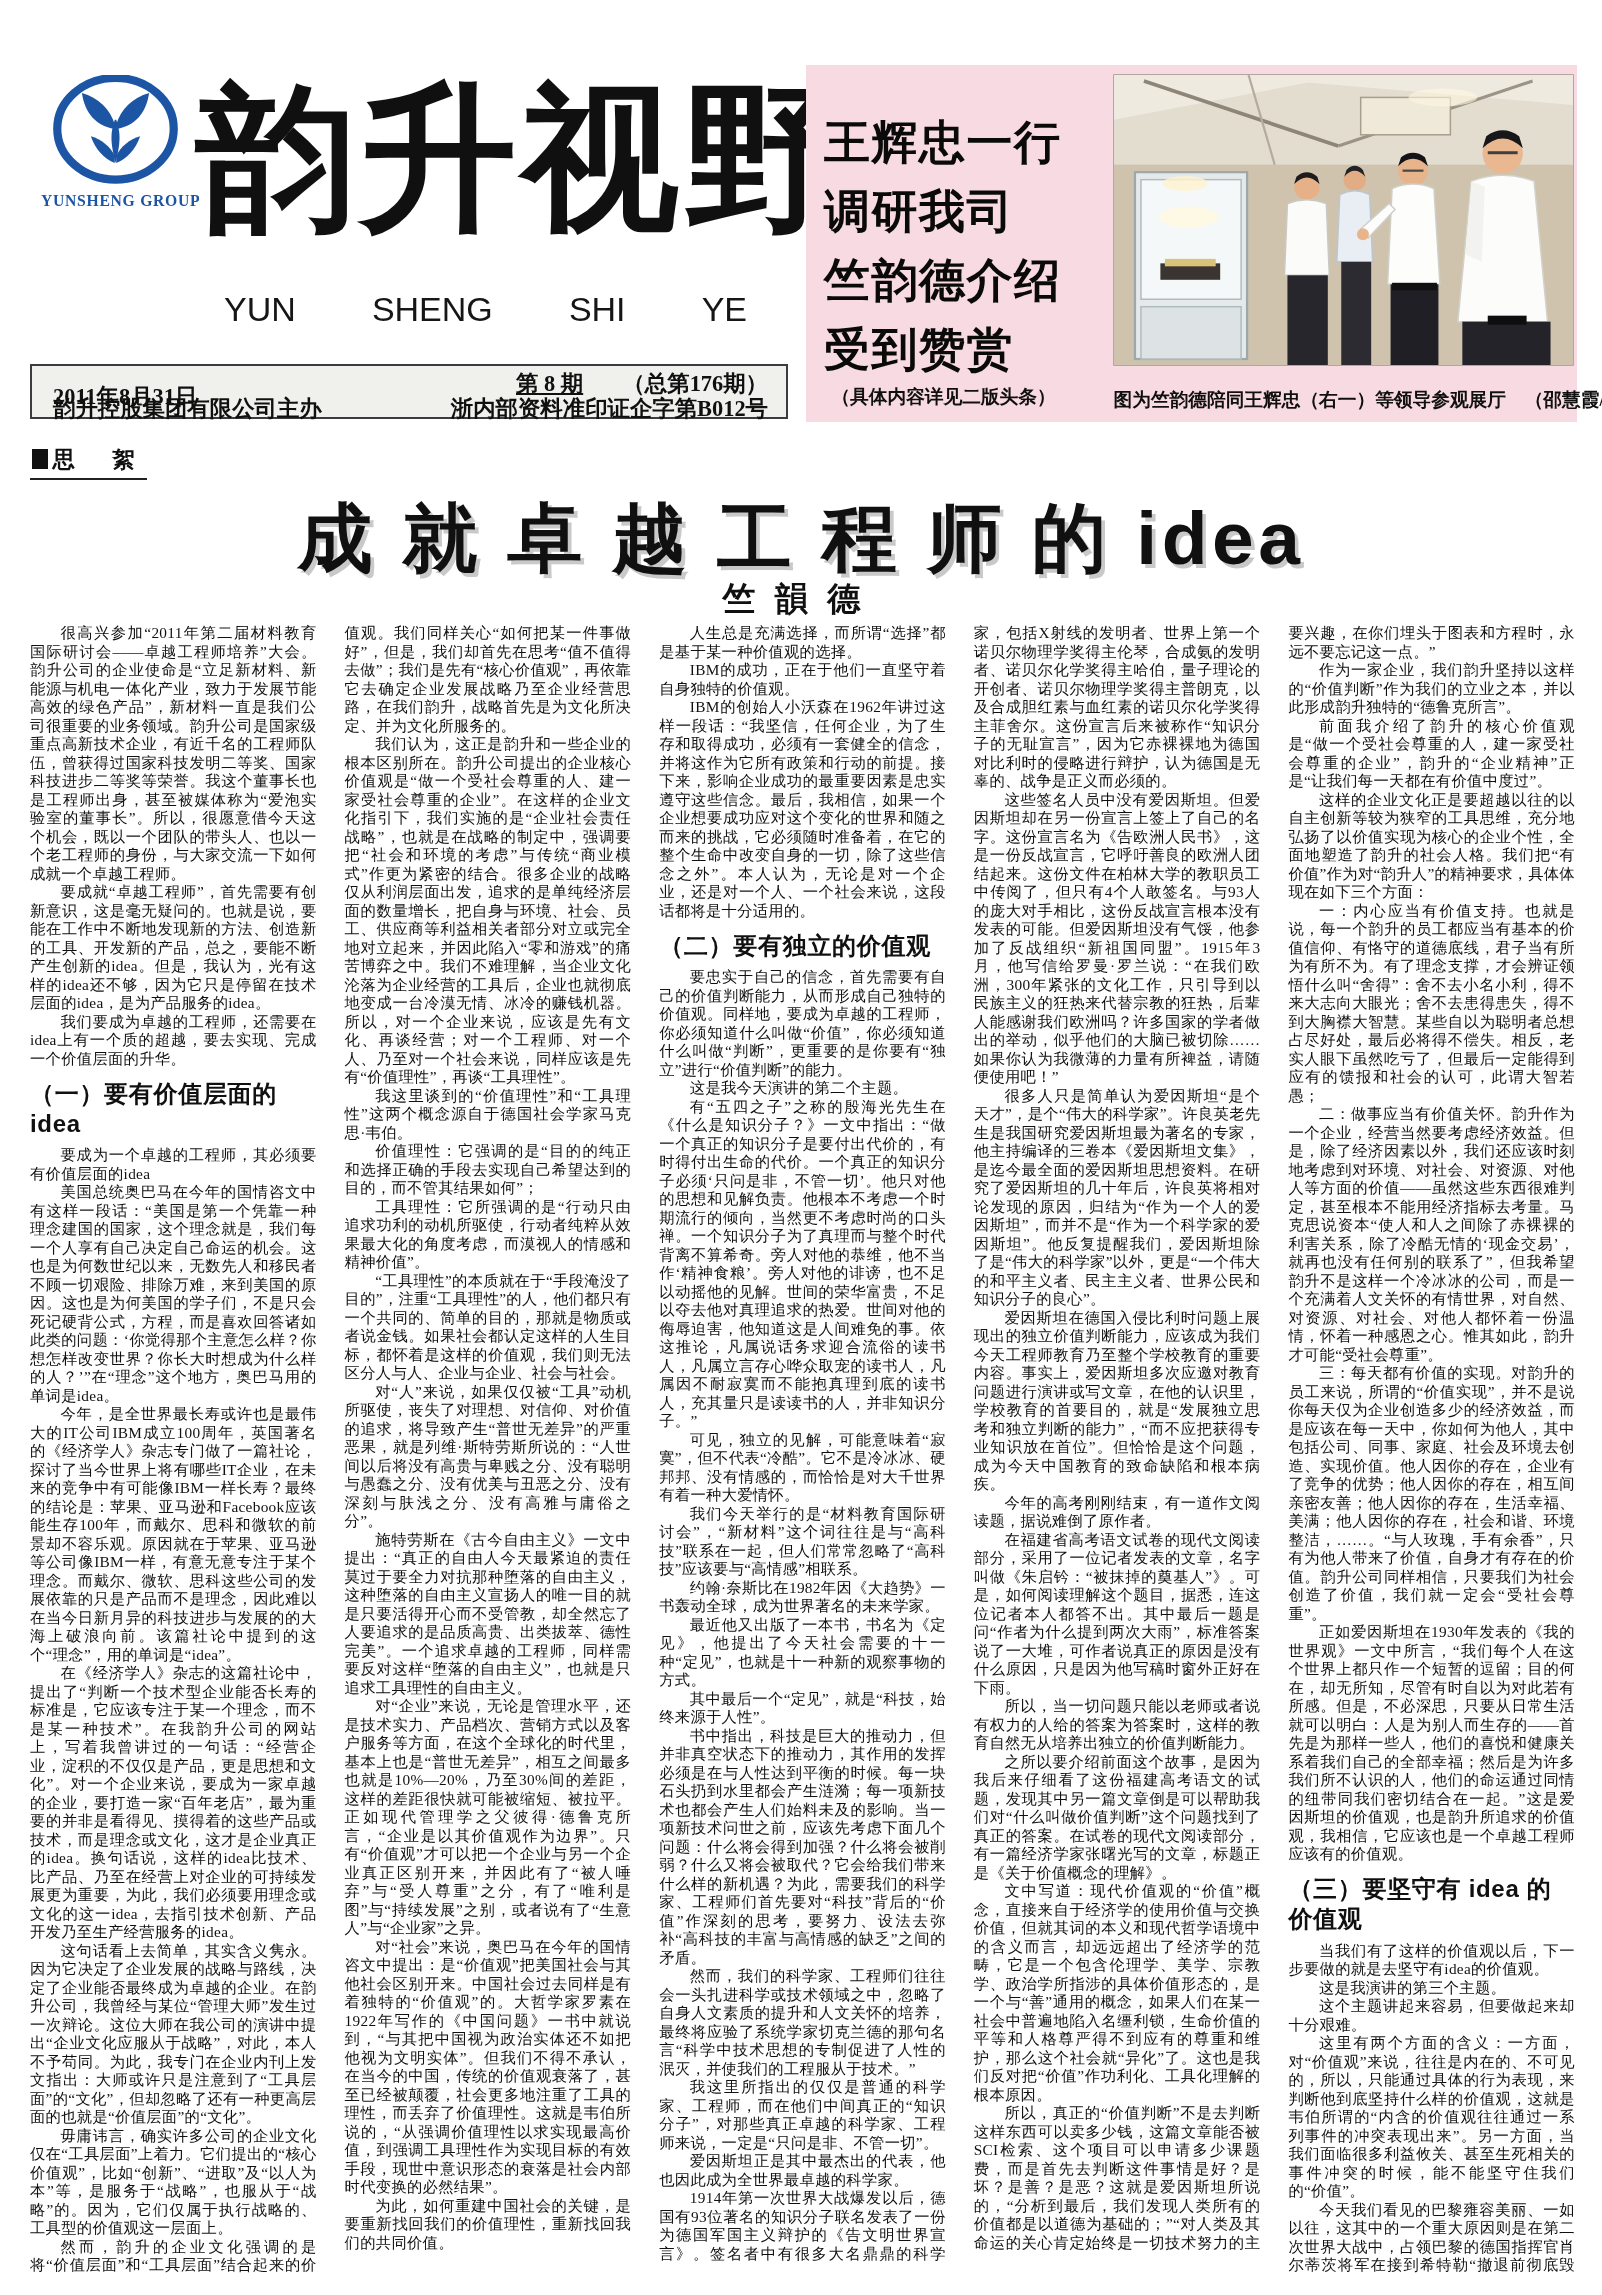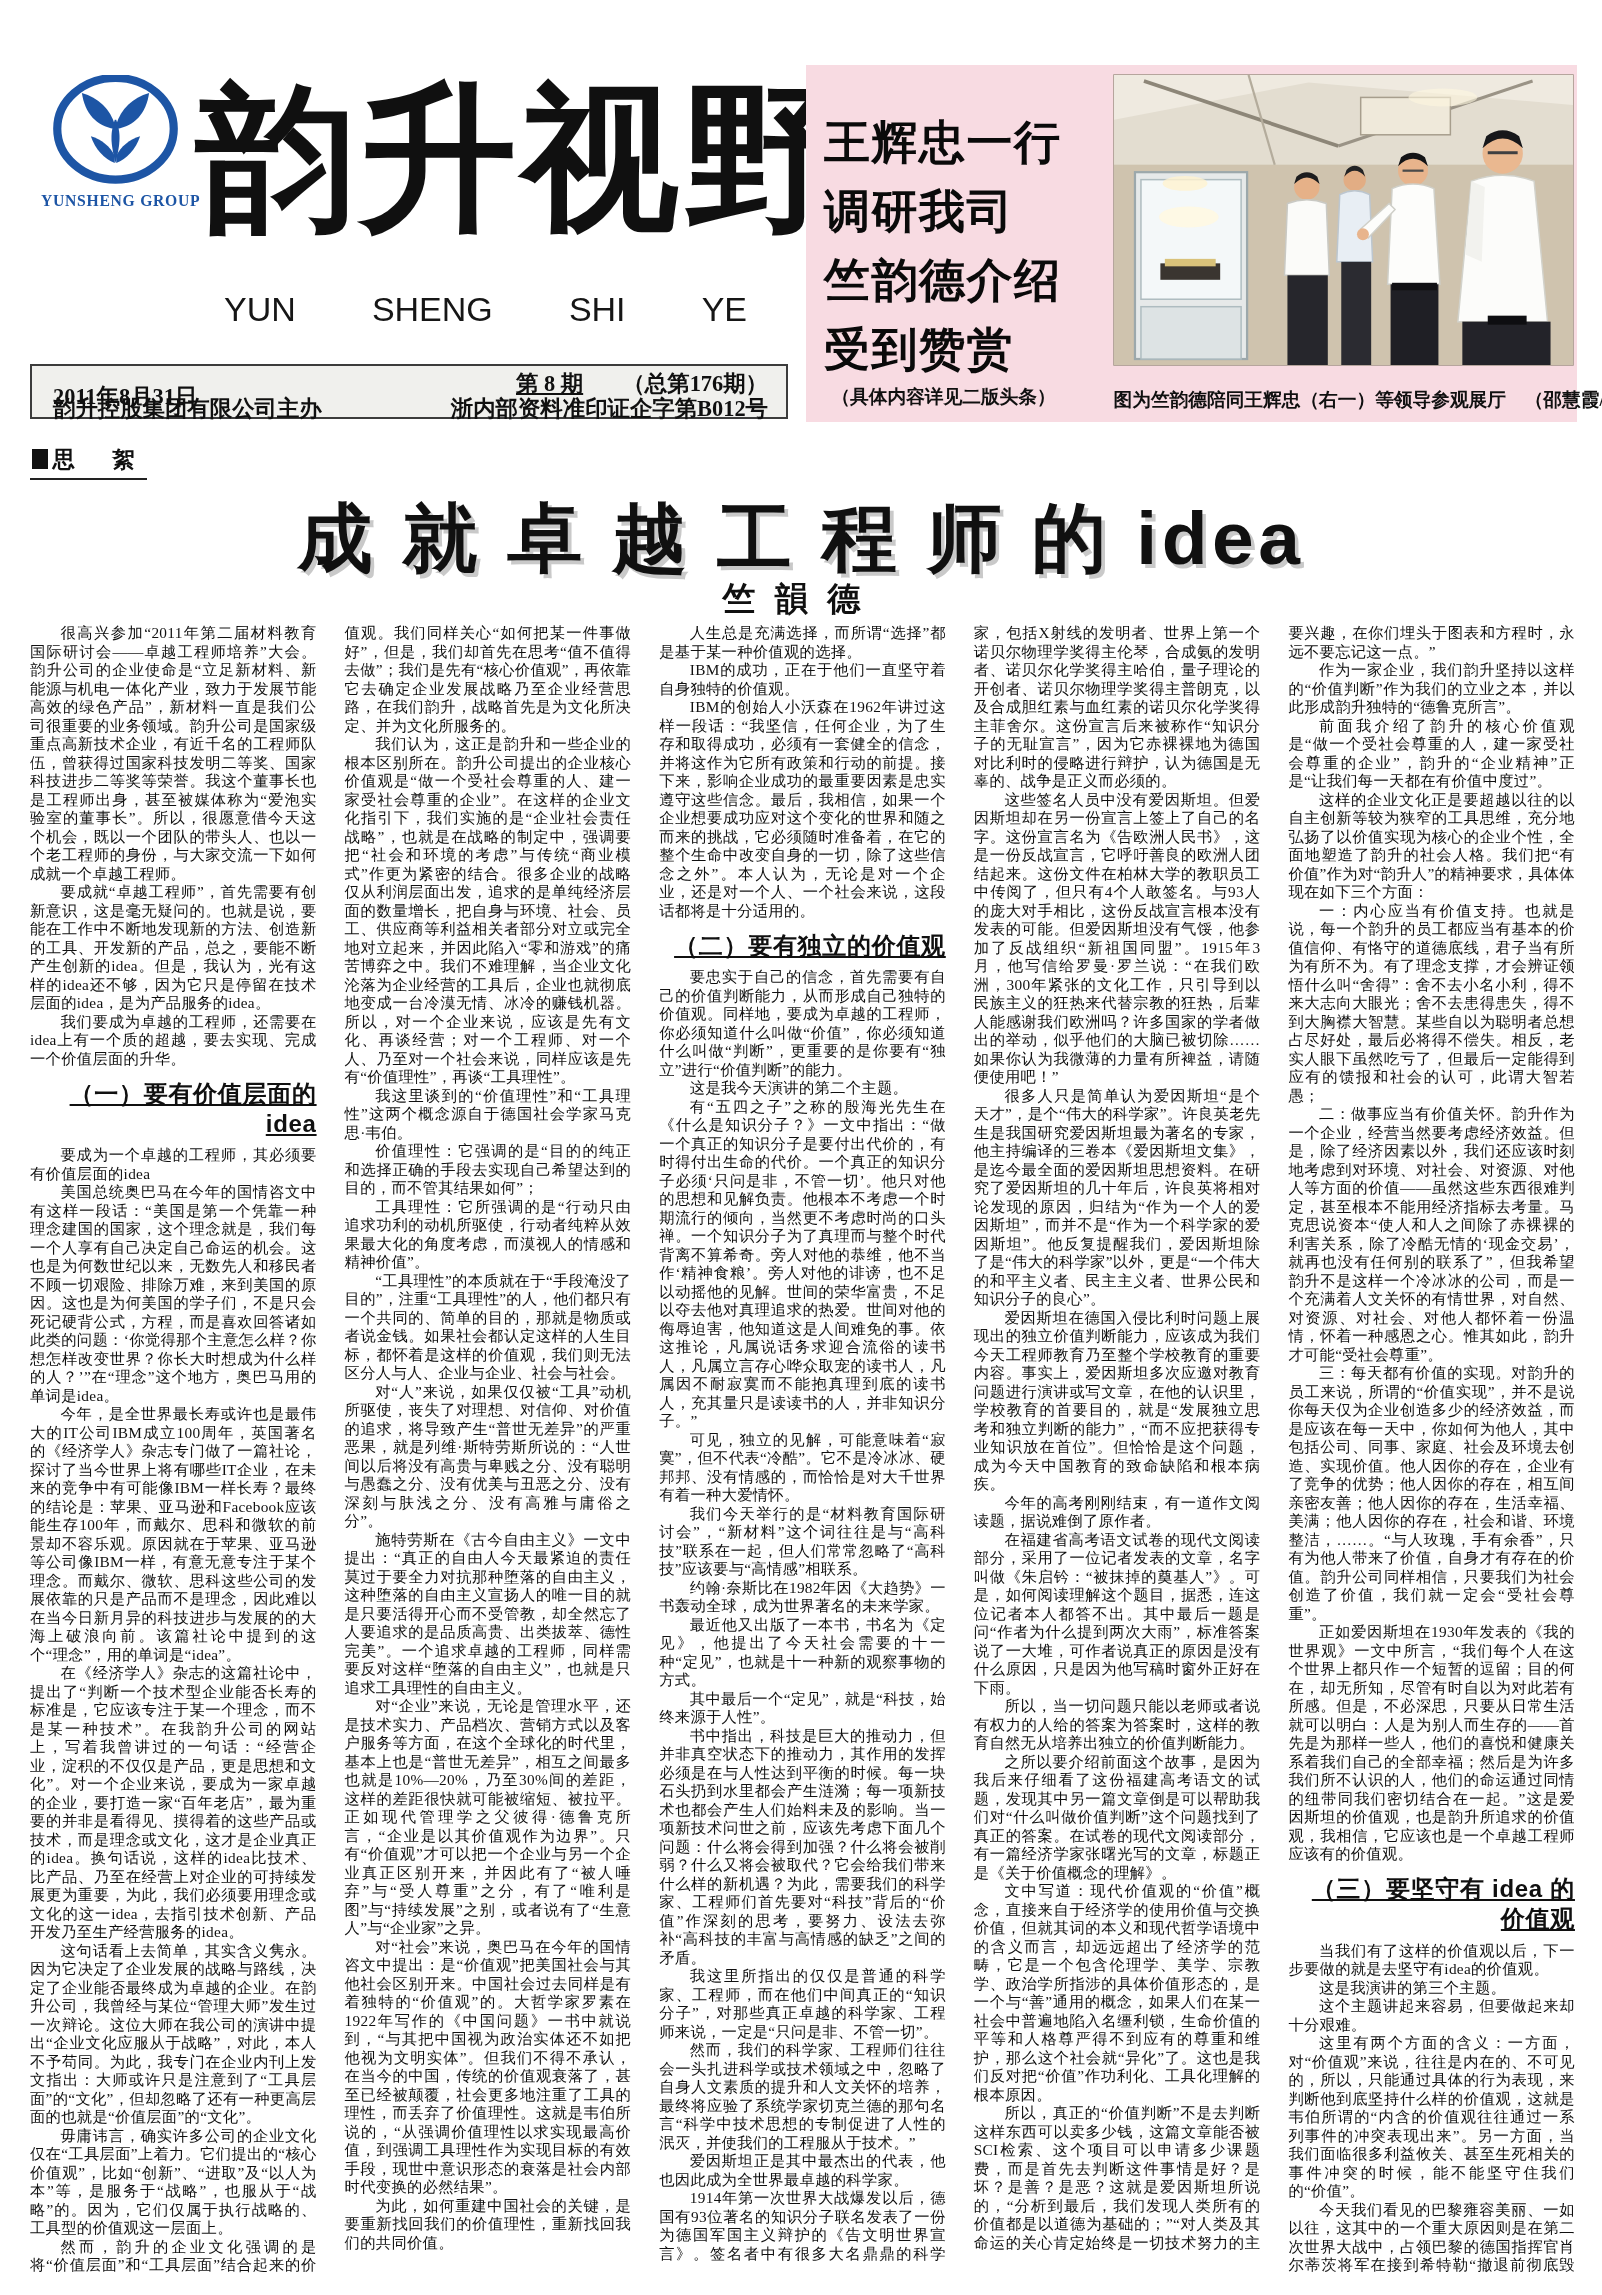--- a/index.html
+++ b/index.html
@@ -50,22 +50,22 @@
                  letter-spacing:4.5px;text-shadow:3.7px 3.7px 0 #c9c9c9;white-space:nowrap;}
   .article-author{position:absolute;left:0;top:577px;width:100%;text-align:center;
                   font-size:33px;letter-spacing:19.4px;font-weight:bold;}
 
   
   .article-cols{position:absolute;left:30px;top:624px;width:1545px;height:1653px;
                 column-count:5;column-gap:28px;column-fill:auto;overflow:hidden;
                 text-align:justify;font-size:15.3px;line-height:18.5px;letter-spacing:0.3px;}
   .article-cols .p{text-indent:2em;margin:0;}
   .article-cols .h{font-family:"Liberation Sans",sans-serif;font-weight:900;font-size:24px;
-                   letter-spacing:0.7px;text-align:right;text-indent:0;margin:10.5px 0 7.5px 0;
-                   line-height:30px;break-inside:avoid;text-decoration:underline;}
+                   letter-spacing:0.7px;text-align:left;text-indent:0;margin:10.5px 0 7.5px 0;
+                   line-height:30px;break-inside:avoid;}
 </style>
 </head>
 <body>
 
 <div id="page">
 
   <div class="logo">
     <svg width="127" height="112" viewBox="0 0 170 150">
       <ellipse cx="85" cy="72" rx="78" ry="68" fill="none" stroke="#1d55a5" stroke-width="11"></ellipse>
       <path d="M85 118 C78 90 78 78 84 60 L86 60 C92 78 92 90 85 118 Z" fill="#1d55a5"></path>
@@ -189,22 +189,22 @@
       <div class="h">（二）要有独立的价值观</div>
       <div class="p">要忠实于自己的信念，首先需要有自己的价值判断能力，从而形成自己独特的价值观。同样地，要成为卓越的工程师，你必须知道什么叫做“价值”，你必须知道什么叫做“判断”，更重要的是你要有“独立”进行“价值判断”的能力。</div>
       <div class="p">这是我今天演讲的第二个主题。</div>
       <div class="p">有“五四之子”之称的殷海光先生在《什么是知识分子？》一文中指出：“做一个真正的知识分子是要付出代价的，有时得付出生命的代价。一个真正的知识分子必须‘只问是非，不管一切’。他只对他的思想和见解负责。他根本不考虑一个时期流行的倾向，当然更不考虑时尚的口头禅。一个知识分子为了真理而与整个时代背离不算希奇。旁人对他的恭维，他不当作‘精神食粮’。旁人对他的诽谤，也不足以动摇他的见解。世间的荣华富贵，不足以夺去他对真理追求的热爱。世间对他的侮辱迫害，他知道这是人间难免的事。依这推论，凡属说话务求迎合流俗的读书人，凡属立言存心哗众取宠的读书人，凡属因不耐寂寞而不能抱真理到底的读书人，充其量只是读读书的人，并非知识分子。”</div>
       <div class="p">可见，独立的见解，可能意味着“寂寞”，但不代表“冷酷”。它不是冷冰冰、硬邦邦、没有情感的，而恰恰是对大千世界有着一种大爱情怀。</div>
       <div class="p">我们今天举行的是“材料教育国际研讨会”，“新材料”这个词往往是与“高科技”联系在一起，但人们常常忽略了“高科技”应该要与“高情感”相联系。</div>
       <div class="p">约翰·奈斯比在1982年因《大趋势》一书轰动全球，成为世界著名的未来学家。</div>
       <div class="p">最近他又出版了一本书，书名为《定见》，他提出了今天社会需要的十一种“定见”，也就是十一种新的观察事物的方式。</div>
       <div class="p">其中最后一个“定见”，就是“科技，始终来源于人性”。</div>
       <div class="p">书中指出，科技是巨大的推动力，但并非真空状态下的推动力，其作用的发挥必须是在与人性达到平衡的时候。每一块石头扔到水里都会产生涟漪；每一项新技术也都会产生人们始料未及的影响。当一项新技术问世之前，应该先考虑下面几个问题：什么将会得到加强？什么将会被削弱？什么又将会被取代？它会给我们带来什么样的新机遇？为此，需要我们的科学家、工程师们首先要对“科技”背后的“价值”作深刻的思考，要努力、设法去弥补“高科技的丰富与高情感的缺乏”之间的矛盾。</div>
+      <div class="p">然而，我们的科学家、工程师们往往会一头扎进科学或技术领域之中，忽略了自身人文素质的提升和人文关怀的培养，最终将应验了系统学家切克兰德的那句名言“科学中技术思想的专制促进了人性的泯灭，并使我们的工程服从于技术。”</div>
       <div class="p">我这里所指出的仅仅是普通的科学家、工程师，而在他们中间真正的“知识分子”，对那些真正卓越的科学家、工程师来说，一定是“只问是非、不管一切”。</div>
-      <div class="p">然而，我们的科学家、工程师们往往会一头扎进科学或技术领域之中，忽略了自身人文素质的提升和人文关怀的培养，最终将应验了系统学家切克兰德的那句名言“科学中技术思想的专制促进了人性的泯灭，并使我们的工程服从于技术。”</div>
       <div class="p">爱因斯坦正是其中最杰出的代表，他也因此成为全世界最卓越的科学家。</div>
       <div class="p">1914年第一次世界大战爆发以后，德国有93位著名的知识分子联名发表了一份为德国军国主义辩护的《告文明世界宣言》。签名者中有很多大名鼎鼎的科学家，包括X射线的发明者、世界上第一个诺贝尔物理学奖得主伦琴，合成氨的发明者、诺贝尔化学奖得主哈伯，量子理论的开创者、诺贝尔物理学奖得主普朗克，以及合成胆红素与血红素的诺贝尔化学奖得主菲舍尔。这份宣言后来被称作“知识分子的无耻宣言”，因为它赤裸裸地为德国对比利时的侵略进行辩护，认为德国是无辜的、战争是正义而必须的。</div>
       <div class="p">这些签名人员中没有爱因斯坦。但爱因斯坦却在另一份宣言上签上了自己的名字。这份宣言名为《告欧洲人民书》，这是一份反战宣言，它呼吁善良的欧洲人团结起来。这份文件在柏林大学的教职员工中传阅了，但只有4个人敢签名。与93人的庞大对手相比，这份反战宣言根本没有发表的可能。但爱因斯坦没有气馁，他参加了反战组织“新祖国同盟”。1915年3月，他写信给罗曼·罗兰说：“在我们欧洲，300年紧张的文化工作，只引导到以民族主义的狂热来代替宗教的狂热，后辈人能感谢我们欧洲吗？许多国家的学者做出的举动，似乎他们的大脑已被切除……如果你认为我微薄的力量有所裨益，请随便使用吧！”</div>
       <div class="p">很多人只是简单认为爱因斯坦“是个天才”，是个“伟大的科学家”。许良英老先生是我国研究爱因斯坦最为著名的专家，他主持编译的三卷本《爱因斯坦文集》，是迄今最全面的爱因斯坦思想资料。在研究了爱因斯坦的几十年后，许良英将相对论发现的原因，归结为“作为一个人的爱因斯坦”，而并不是“作为一个科学家的爱因斯坦”。他反复提醒我们，爱因斯坦除了是“伟大的科学家”以外，更是“一个伟大的和平主义者、民主主义者、世界公民和知识分子的良心”。</div>
       <div class="p">爱因斯坦在德国入侵比利时问题上展现出的独立价值判断能力，应该成为我们今天工程师教育乃至整个学校教育的重要内容。事实上，爱因斯坦多次应邀对教育问题进行演讲或写文章，在他的认识里，学校教育的首要目的，就是“发展独立思考和独立判断的能力”，“而不应把获得专业知识放在首位”。但恰恰是这个问题，成为今天中国教育的致命缺陷和根本病疾。</div>
       <div class="p">今年的高考刚刚结束，有一道作文阅读题，据说难倒了原作者。</div>
       <div class="p">在福建省高考语文试卷的现代文阅读部分，采用了一位记者发表的文章，名字叫做《朱启钤：“被抹掉的奠基人”》。可是，如何阅读理解这个题目，据悉，连这位记者本人都答不出。其中最后一题是问“作者为什么提到两次大雨”，标准答案说了一大堆，可作者说真正的原因是没有什么原因，只是因为他写稿时窗外正好在下雨。</div>
       <div class="p">所以，当一切问题只能以老师或者说有权力的人给的答案为答案时，这样的教育自然无从培养出独立的价值判断能力。</div>
       <div class="p">之所以要介绍前面这个故事，是因为我后来仔细看了这份福建高考语文的试题，发现其中另一篇文章倒是可以帮助我们对“什么叫做价值判断”这个问题找到了真正的答案。在试卷的现代文阅读部分，有一篇经济学家张曙光写的文章，标题正是《关于价值概念的理解》。</div>
       <div class="p">文中写道：现代价值观的“价值”概念，直接来自于经济学的使用价值与交换价值，但就其词的本义和现代哲学语境中的含义而言，却远远超出了经济学的范畴，它是一个包含伦理学、美学、宗教学、政治学所指涉的具体价值形态的，是一个与“善”通用的概念，如果人们在某一社会中普遍地陷入名缰利锁，生命价值的平等和人格尊严得不到应有的尊重和维护，那么这个社会就“异化”了。这也是我们反对把“价值”作功利化、工具化理解的根本原因。</div>

